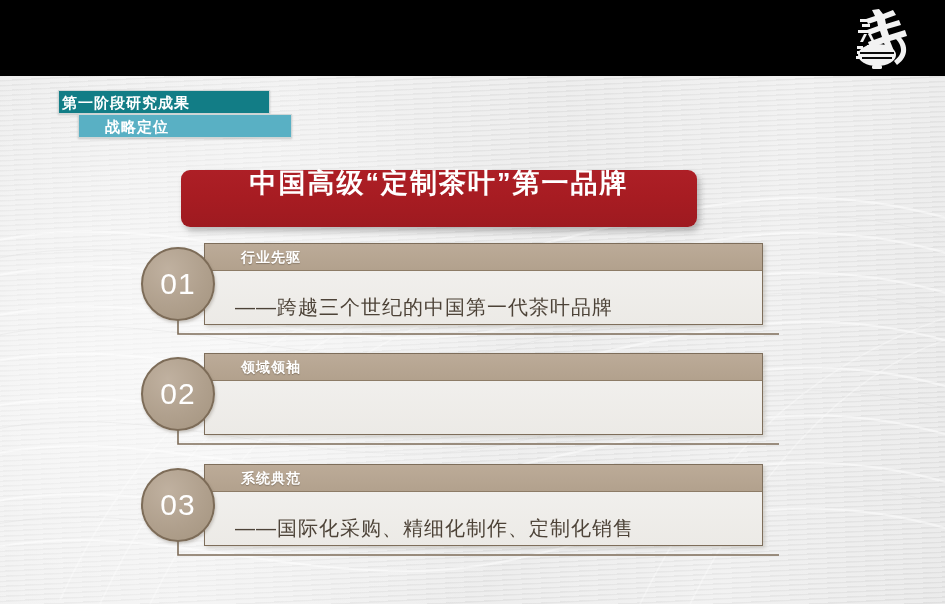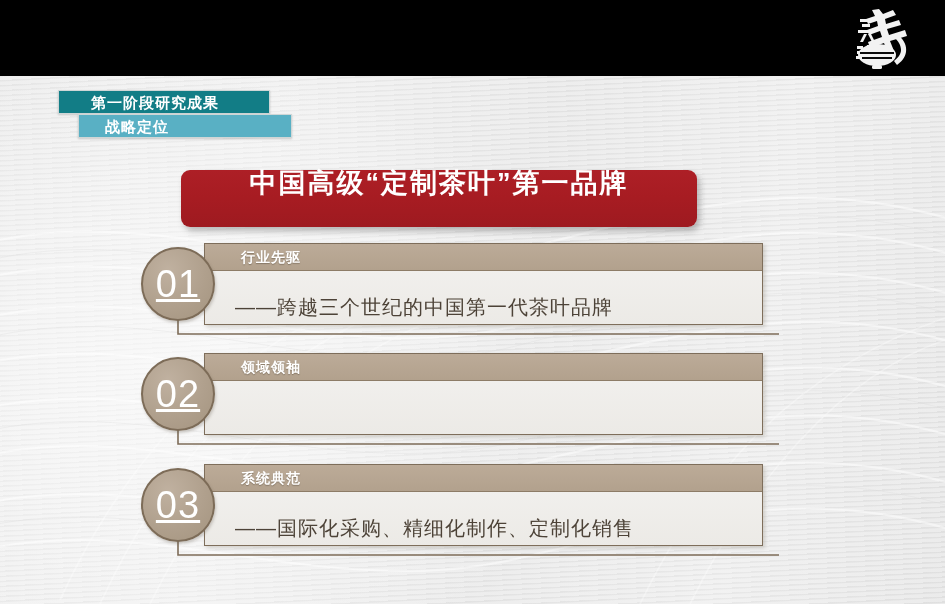--- a/index.html
+++ b/index.html
@@ -79,21 +79,21 @@
     align-items: center;
     box-sizing: border-box;
     box-shadow: 0 1px 2px rgba(0,0,0,0.18);
   }
   #tab-stage {
     left: 58px;
     top: 90px;
     width: 212px;
     height: 24px;
     background: #127d86;
-    padding-left: 32px;
+    padding-left: 3px;
     border: 1px solid #cfd6d6;
   }
   #tab-strategy {
     left: 78px;
     top: 114px;
     width: 214px;
     height: 24px;
     background: #59b0c4;
     padding-left: 26px;
     border: 1px solid #cfd6d6;
@@ -188,25 +188,24 @@
     border: 2px solid #7d6c58;
     background: radial-gradient(circle at 36% 30%, #c0b1a0 0%, #b0a08d 55%, #a4947f 100%);
     display: flex;
     align-items: center;
     justify-content: center;
     box-shadow: 1px 2px 3px rgba(100,90,75,0.3);
     z-index: 3;
   }
   .item-circle-num {
     color: #ffffff;
-    font-size: 38px;
+    font-size: 30px;
     font-weight: 400;
     letter-spacing: 1px;
     line-height: 1;
-    text-decoration: underline;
   }
 
   
   .item-connector {
     position: absolute;
     left: 35px;
     top: 76px;
     width: 605px;
     height: 18px;
     z-index: 1;

